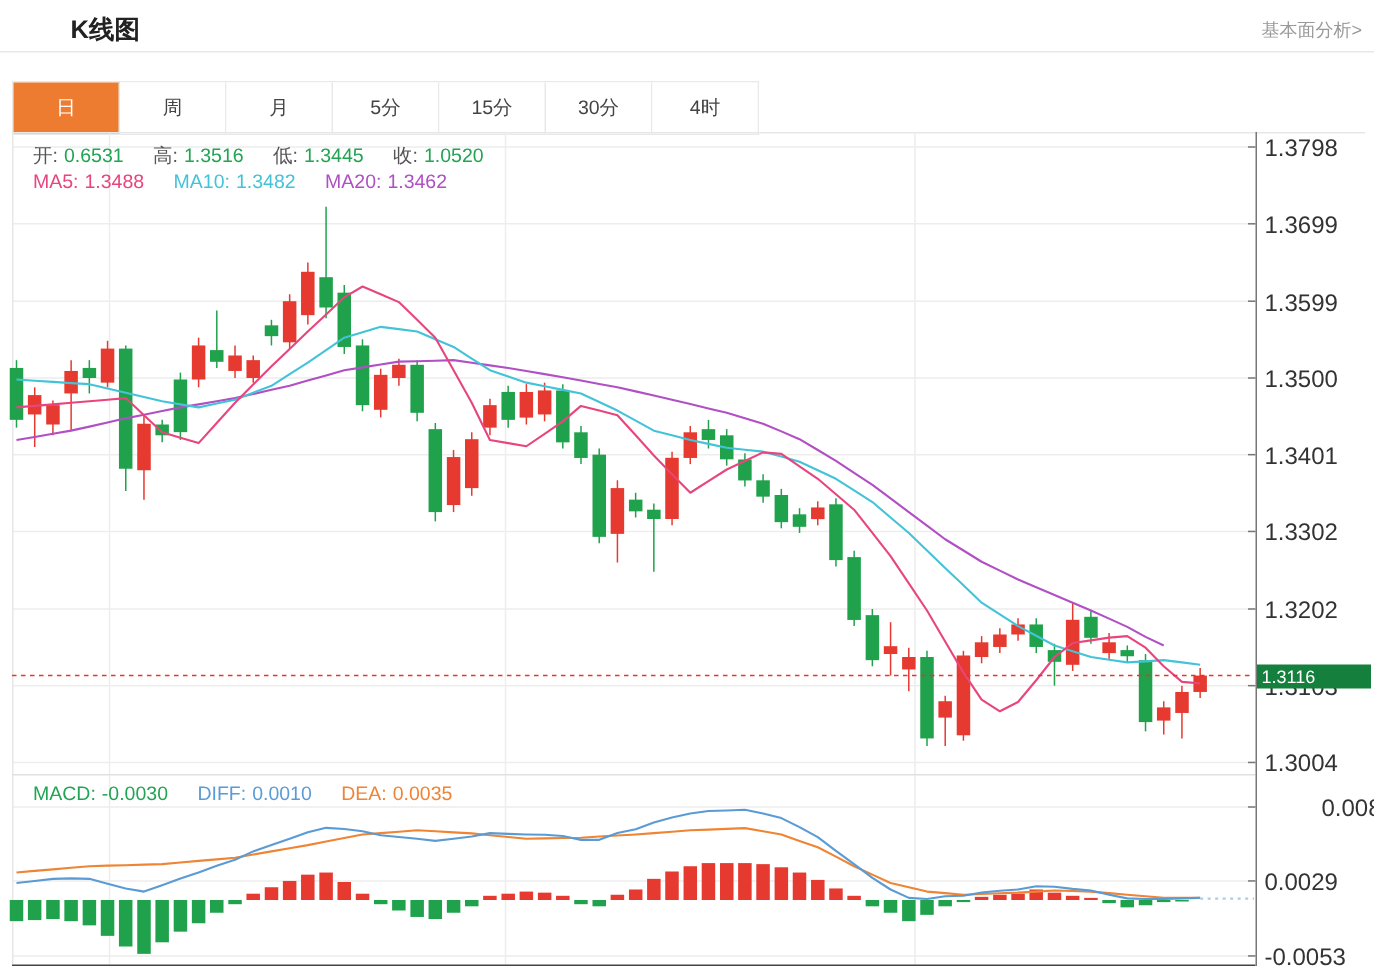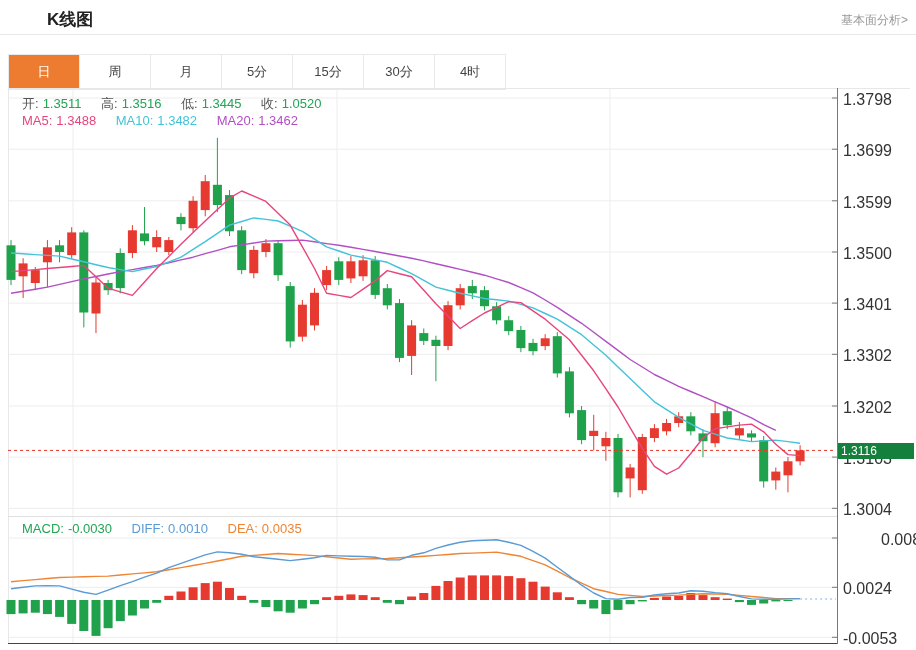--- a/index.html
+++ b/index.html
@@ -282,21 +282,21 @@
         <rect x="783.5" y="461.3" width="9" height="14.0" fill="#e6392f"></rect>
         <line x1="800.1" y1="445.3" x2="800.1" y2="465.4" stroke="#e6392f"></line>
         <rect x="795.6" y="450.4" width="9" height="10.9" fill="#e6392f"></rect>
         <path d="M11.0 293.3L23.1 291.3L35.3 289.2L47.4 287.1L59.6 284.4L71.7 281.6L83.8 278.9L96.0 276.5L108.1 274.0L120.3 271.6L132.4 269.6L144.5 267.5L156.7 265.4L168.8 262.7L181.0 259.9L193.1 257.2L205.2 253.7L217.4 250.3L229.5 246.8L241.7 244.9L253.8 243.0L265.9 241.1L278.1 240.8L290.2 240.5L302.4 240.1L314.5 241.8L326.6 243.6L338.8 245.3L350.9 247.3L363.1 249.4L375.2 251.5L387.3 253.7L399.5 256.0L411.6 258.2L423.8 260.9L435.9 263.7L448.0 266.5L460.2 269.4L472.3 272.3L484.5 275.2L496.6 278.9L508.7 282.5L520.9 287.6L533.0 292.8L545.2 300.0L557.3 307.3L569.4 315.3L581.6 323.3L593.7 332.3L605.9 341.4L618.0 350.4L630.1 359.5L642.3 367.0L654.4 374.5L666.6 380.4L678.7 386.3L690.8 391.5L703.0 396.7L715.1 401.8L727.3 407.0L739.4 412.4L751.5 417.9L763.7 424.6L775.8 430.3" fill="none" stroke="#b14fc4" stroke-width="1.4" stroke-linejoin="round"></path>
         <path d="M11.0 253.0L23.1 253.8L35.3 254.6L47.4 255.4L59.6 256.1L71.7 259.0L83.8 261.8L96.0 264.7L108.1 267.5L120.3 269.6L132.4 271.6L144.5 269.0L156.7 266.5L168.8 261.8L181.0 257.2L193.1 249.4L205.2 241.7L217.4 233.4L229.5 225.1L241.7 221.5L253.8 217.9L265.9 219.4L278.1 221.0L290.2 226.2L302.4 231.3L314.5 239.1L326.6 246.8L338.8 251.0L350.9 255.1L363.1 257.5L375.2 259.9L387.3 262.3L399.5 268.0L411.6 273.7L423.8 280.4L435.9 287.1L448.0 290.2L460.2 293.3L472.3 295.9L484.5 298.5L496.6 299.8L508.7 301.1L520.9 304.4L533.0 307.8L545.2 313.5L557.3 319.2L569.4 326.9L581.6 334.7L593.7 345.0L605.9 355.3L618.0 367.0L630.1 378.6L642.3 390.2L654.4 401.8L666.6 409.6L678.7 417.4L690.8 423.8L703.0 430.3L715.1 434.1L727.3 438.0L739.4 439.8L751.5 441.6L763.7 440.9L775.8 440.1L788.0 441.6L800.1 443.2" fill="none" stroke="#43c3d8" stroke-width="1.4" stroke-linejoin="round"></path>
         <path d="M11.0 271.6L23.1 270.6L35.3 269.6L47.4 268.5L59.6 267.5L71.7 266.5L83.8 265.4L96.0 276.8L108.1 288.2L120.3 291.8L132.4 295.4L144.5 282.0L156.7 268.5L168.8 256.4L181.0 244.2L193.1 232.6L205.2 221.0L217.4 209.6L229.5 198.2L241.7 191.0L253.8 196.2L265.9 201.4L278.1 213.2L290.2 225.1L302.4 246.8L314.5 268.5L326.6 293.3L338.8 295.4L350.9 297.5L363.1 289.2L375.2 280.9L387.3 270.6L399.5 273.7L411.6 276.8L423.8 290.2L435.9 303.7L448.0 316.1L460.2 328.5L472.3 320.7L484.5 313.0L496.6 307.3L508.7 301.6L520.9 302.6L533.0 310.9L545.2 319.2L557.3 329.5L569.4 339.8L581.6 355.3L593.7 370.8L605.9 388.9L618.0 407.0L630.1 427.7L642.3 448.4L654.4 466.4L666.6 474.2L678.7 468.0L690.8 453.5L703.0 438.0L715.1 428.7L727.3 426.9L739.4 425.1L751.5 424.1L763.7 431.8L775.8 444.2L788.0 454.6L800.1 455.6" fill="none" stroke="#e8457e" stroke-width="1.4" stroke-linejoin="round"></path>
         <line x1="8" y1="450.4" x2="836" y2="450.4" stroke="#e8352a" stroke-width="1" stroke-dasharray="3,3"></line>
       </svg>
 
     <div class="legend" style="top:95px;">
-      <span class="lg-lbl">开:</span><span class="lg-grn lg-gap">1.3511</span>
+      <span class="lg-lbl">开:</span><span class="lg-grn lg-gap">0.6531</span>
       <span class="lg-lbl">高:</span><span class="lg-grn lg-gap">1.3516</span>
       <span class="lg-lbl">低:</span><span class="lg-grn lg-gap">1.3445</span>
       <span class="lg-lbl">收:</span><span class="lg-grn">1.0520</span>
     </div>
     <div class="legend" style="top:113px;">
       <span class="lg-ma5">MA5:</span><span class="lg-ma5 lg-gap">1.3488</span>
       <span class="lg-ma10">MA10:</span><span class="lg-ma10 lg-gap">1.3482</span>
       <span class="lg-ma20">MA20:</span><span class="lg-ma20">1.3462</span>
     </div>
     <div class="legend" style="top:521px;">
@@ -309,18 +309,18 @@
         <div class="axis-label" style="top: 91px;">1.3798</div>
         <div class="axis-label" style="top: 142.158px;">1.3699</div>
         <div class="axis-label" style="top: 193.833px;">1.3599</div>
         <div class="axis-label" style="top: 244.992px;">1.3500</div>
         <div class="axis-label" style="top: 296.15px;">1.3401</div>
         <div class="axis-label" style="top: 347.308px;">1.3302</div>
         <div class="axis-label" style="top: 398.983px;">1.3202</div>
         <div class="axis-label" style="top: 450.142px;">1.3103</div>
         <div class="axis-label" style="top: 501.3px;">1.3004</div>
         <div class="axis-label" style="top: 531.033px; margin-left: 38px;">0.0088</div>
-        <div class="axis-label" style="top: 580.325px;">0.0024</div>
+        <div class="axis-label" style="top: 580.325px;">0.0029</div>
         <div class="axis-label" style="top: 630.321px;">-0.0053</div>
       </div>
     <div class="price-badge">1.3116</div>
   </div>
 </div>
 
 </body></html>

